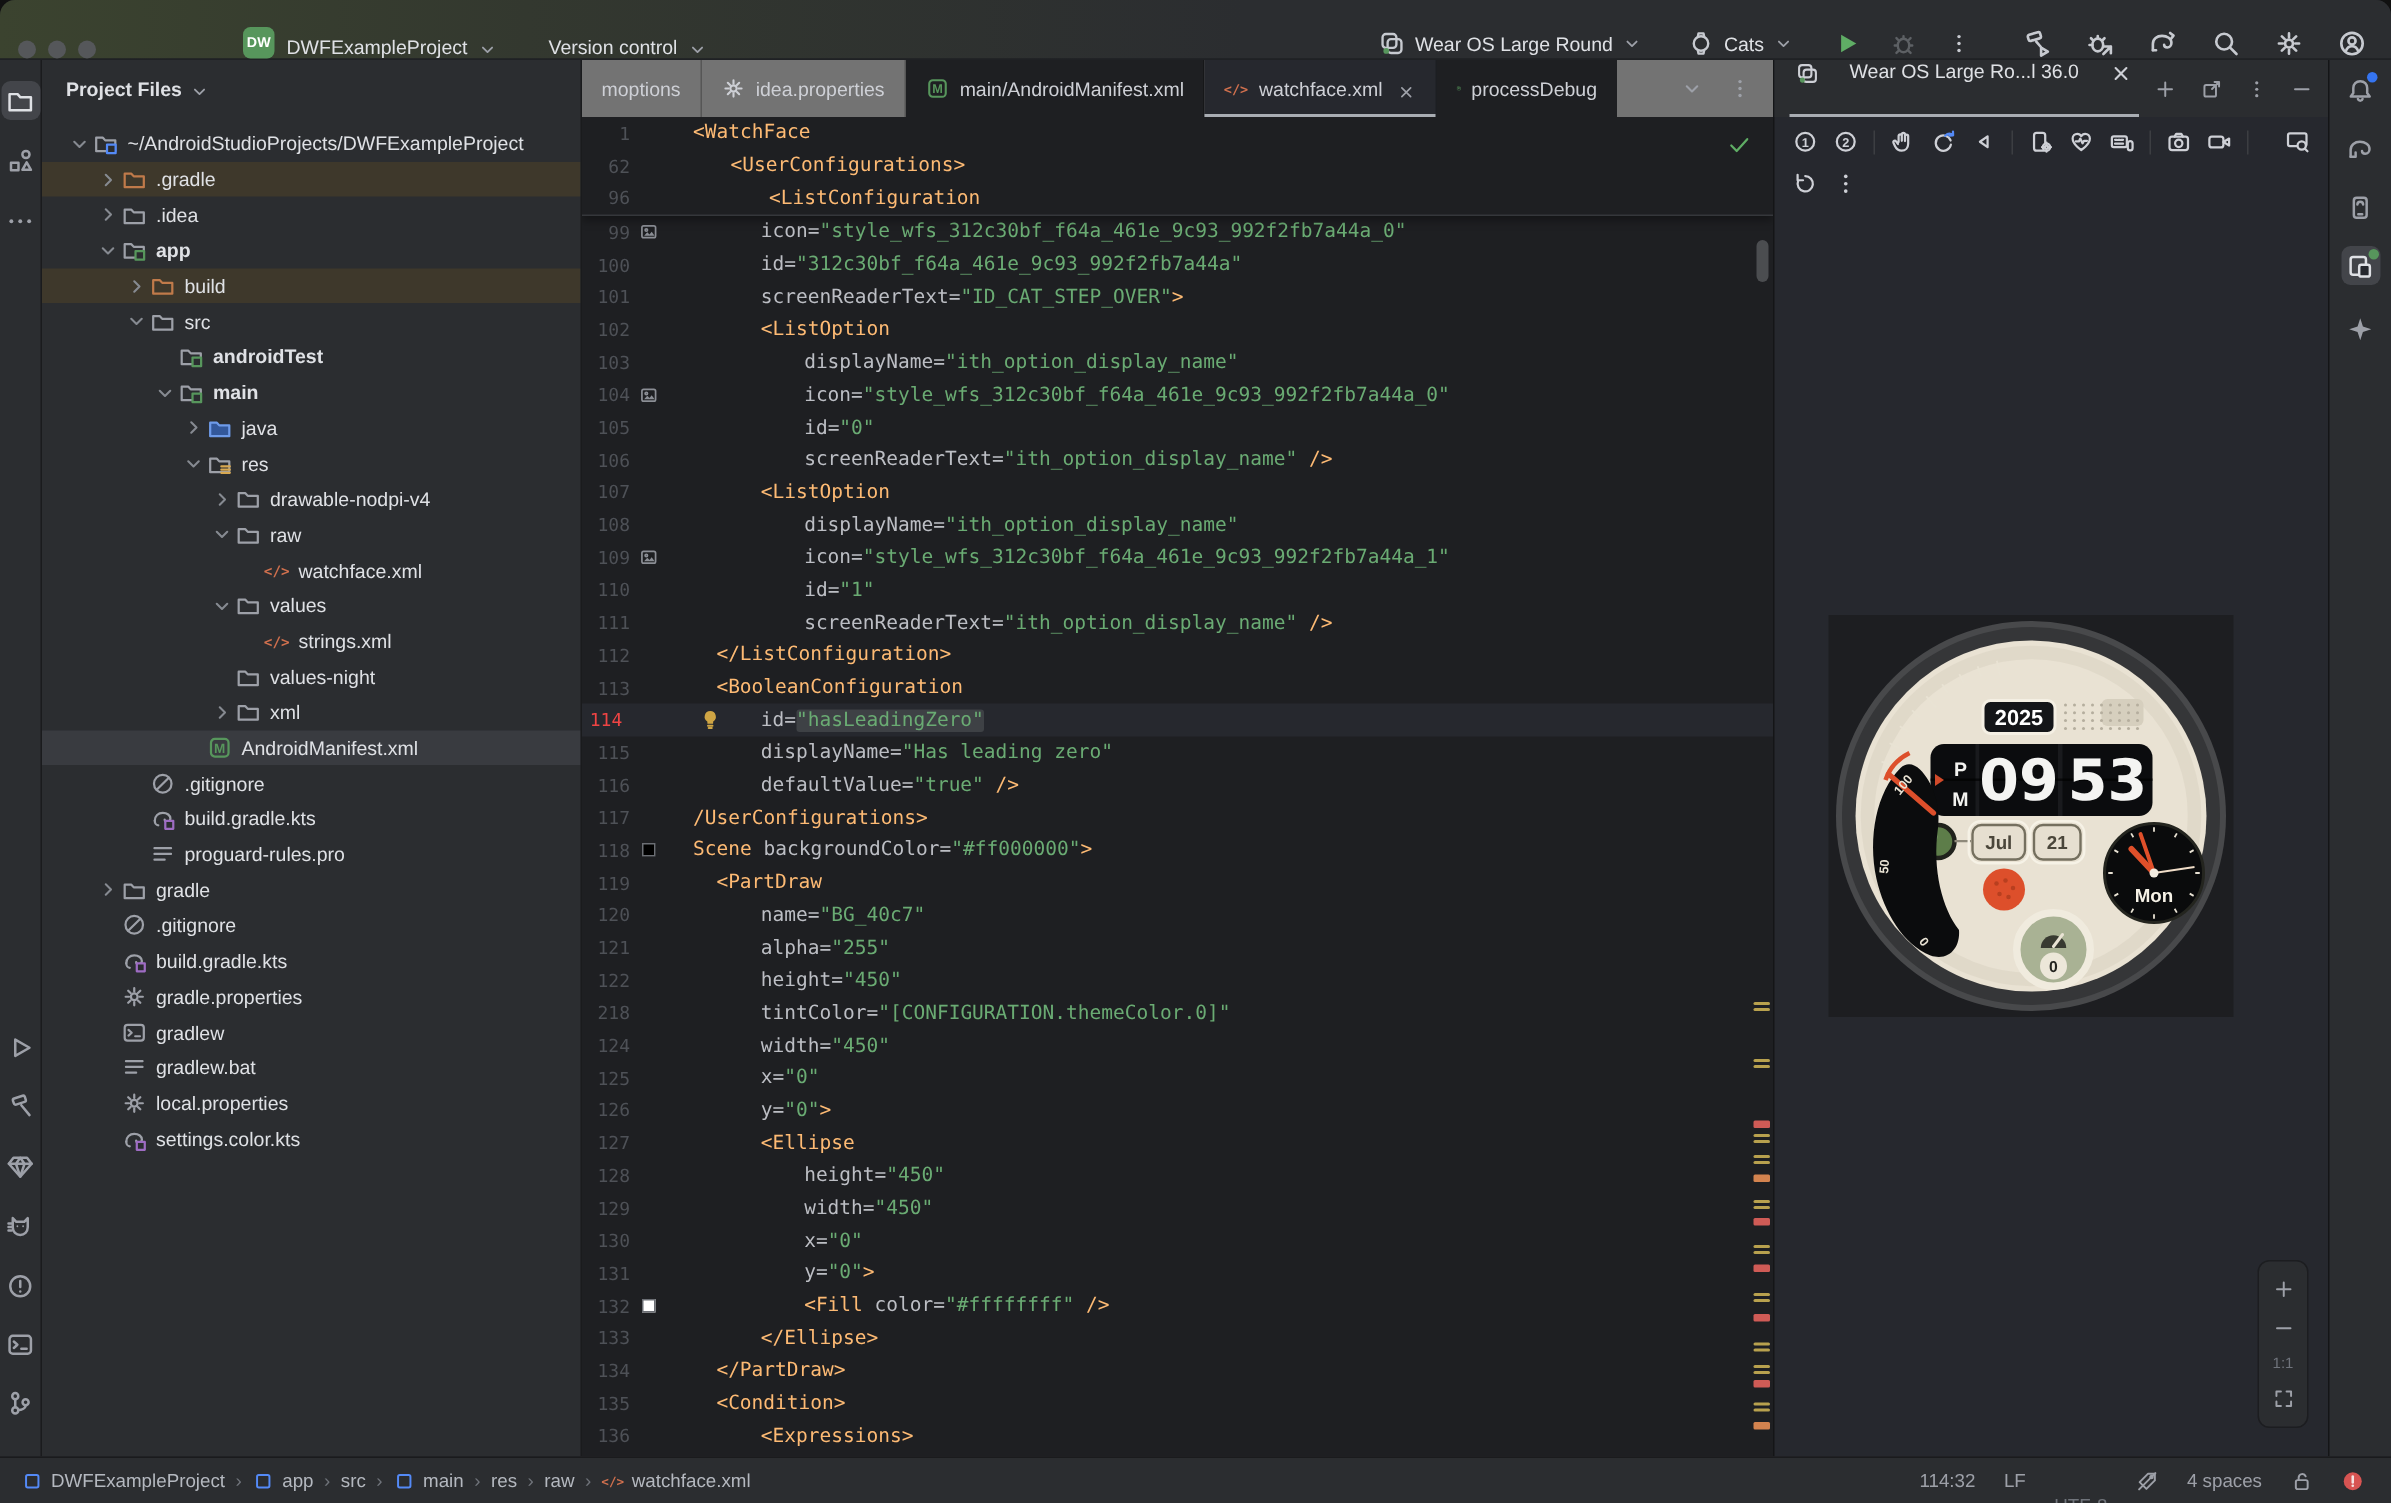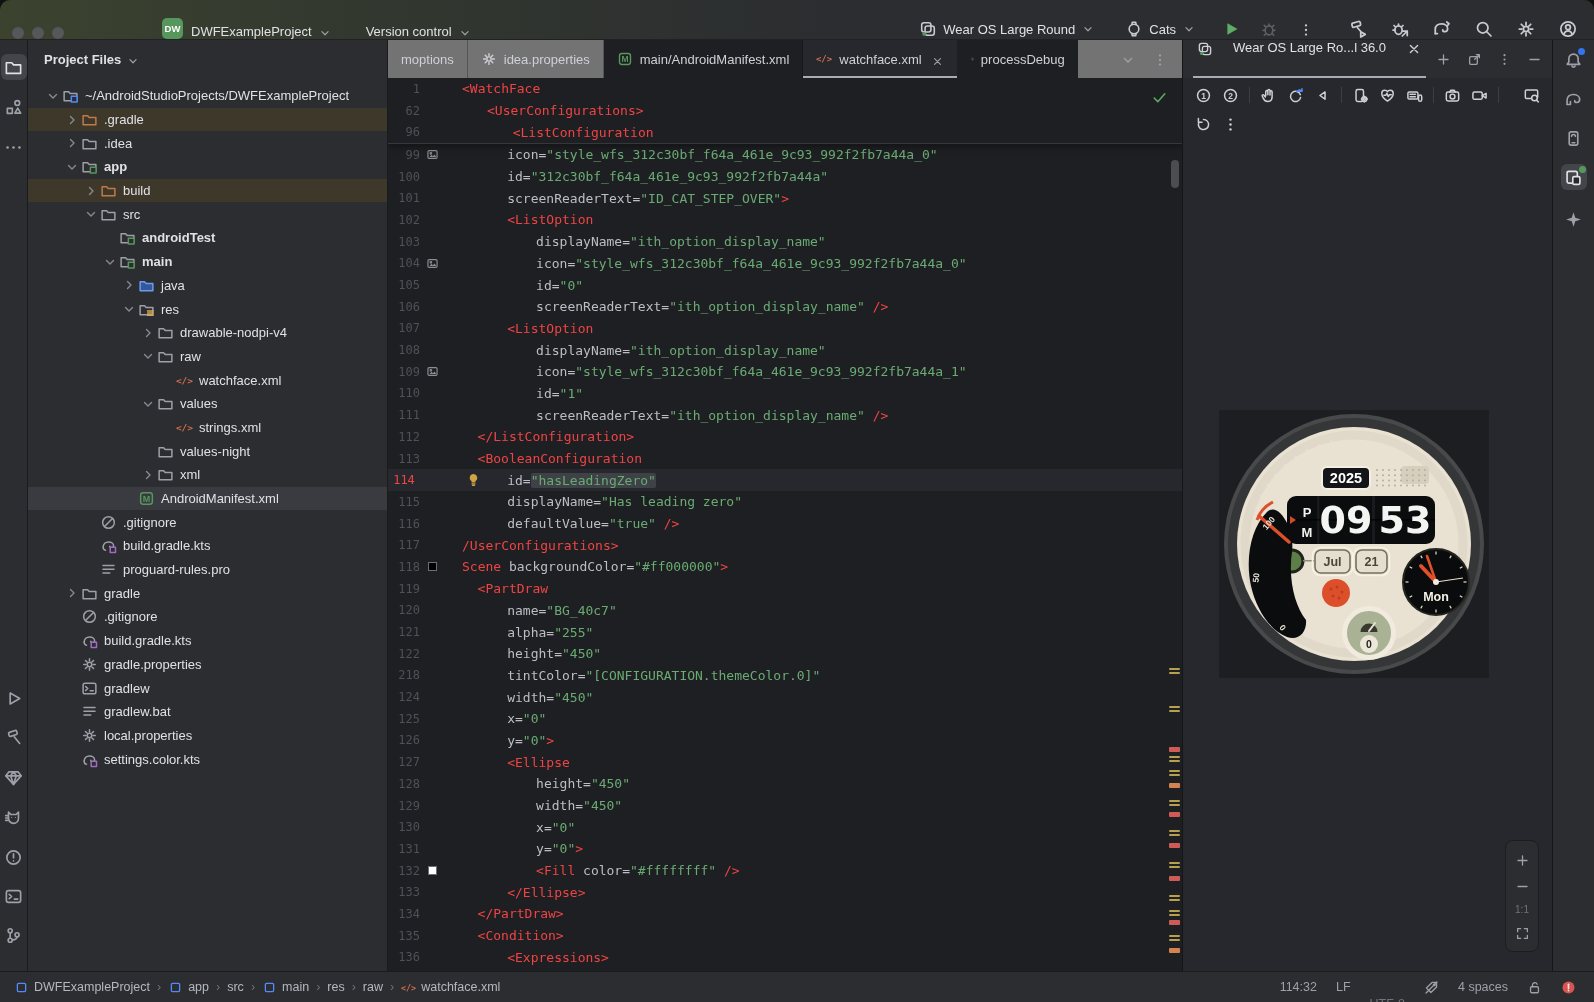--- a/index.html
+++ b/index.html
@@ -59,21 +59,21 @@
   .tabs-end svg{width:16px;height:16px;}
   .code-area{position:absolute;left:0;top:38px;right:0;bottom:0;overflow:hidden;}
   .cl{display:flex;height:21.7px;align-items:center;font:13px "DejaVu Sans Mono",monospace;white-space:pre;position:relative;}
   .cl .ln{flex:0 0 32px;text-align:right;color:#4e5157;font-size:12px;}
   .cl .gic{flex:0 0 24px;display:flex;justify-content:center;align-items:center;color:#8b8e95;}
   .cl .gic svg{width:13px;height:13px;}
   .cl .ct{position:relative;}
   .cl.cur{background:#26282e;}
   .cl.cur .ln{color:#ef4444;text-align:center;}
   .sq{width:9px;height:9px;display:inline-block;border:1px solid #6b6e74;}
-  .tk-t{color:#ef4444;}
+  .tk-t{color:#fdba74;}
   .tk-a{color:#bcbec4;}
   .tk-p{color:#bcbec4;}
   .tk-s{color:#6aab73;}
   .tk-hl{color:#6aab73;background:#3e4145;border-radius:2px;}
   #sticky{border-bottom:1px solid #35373b;box-shadow:0 3px 6px rgba(0,0,0,.35);position:relative;z-index:3;background:#1e1f22;}
   .bulb{position:absolute;left:78px;top:3px;width:15px;height:15px;z-index:2;}
   .insp-check{position:absolute;right:14px;top:10px;width:17px;height:17px;color:#5fad65;z-index:4;}
   .vthumb{position:absolute;right:3px;top:82px;width:8px;height:28px;background:#4b4d50;border-radius:4px;}
   #stripe{position:absolute;right:0;top:0;width:16px;bottom:0;}
   .mk{position:absolute;right:2px;width:11px;border-radius:1px;}

